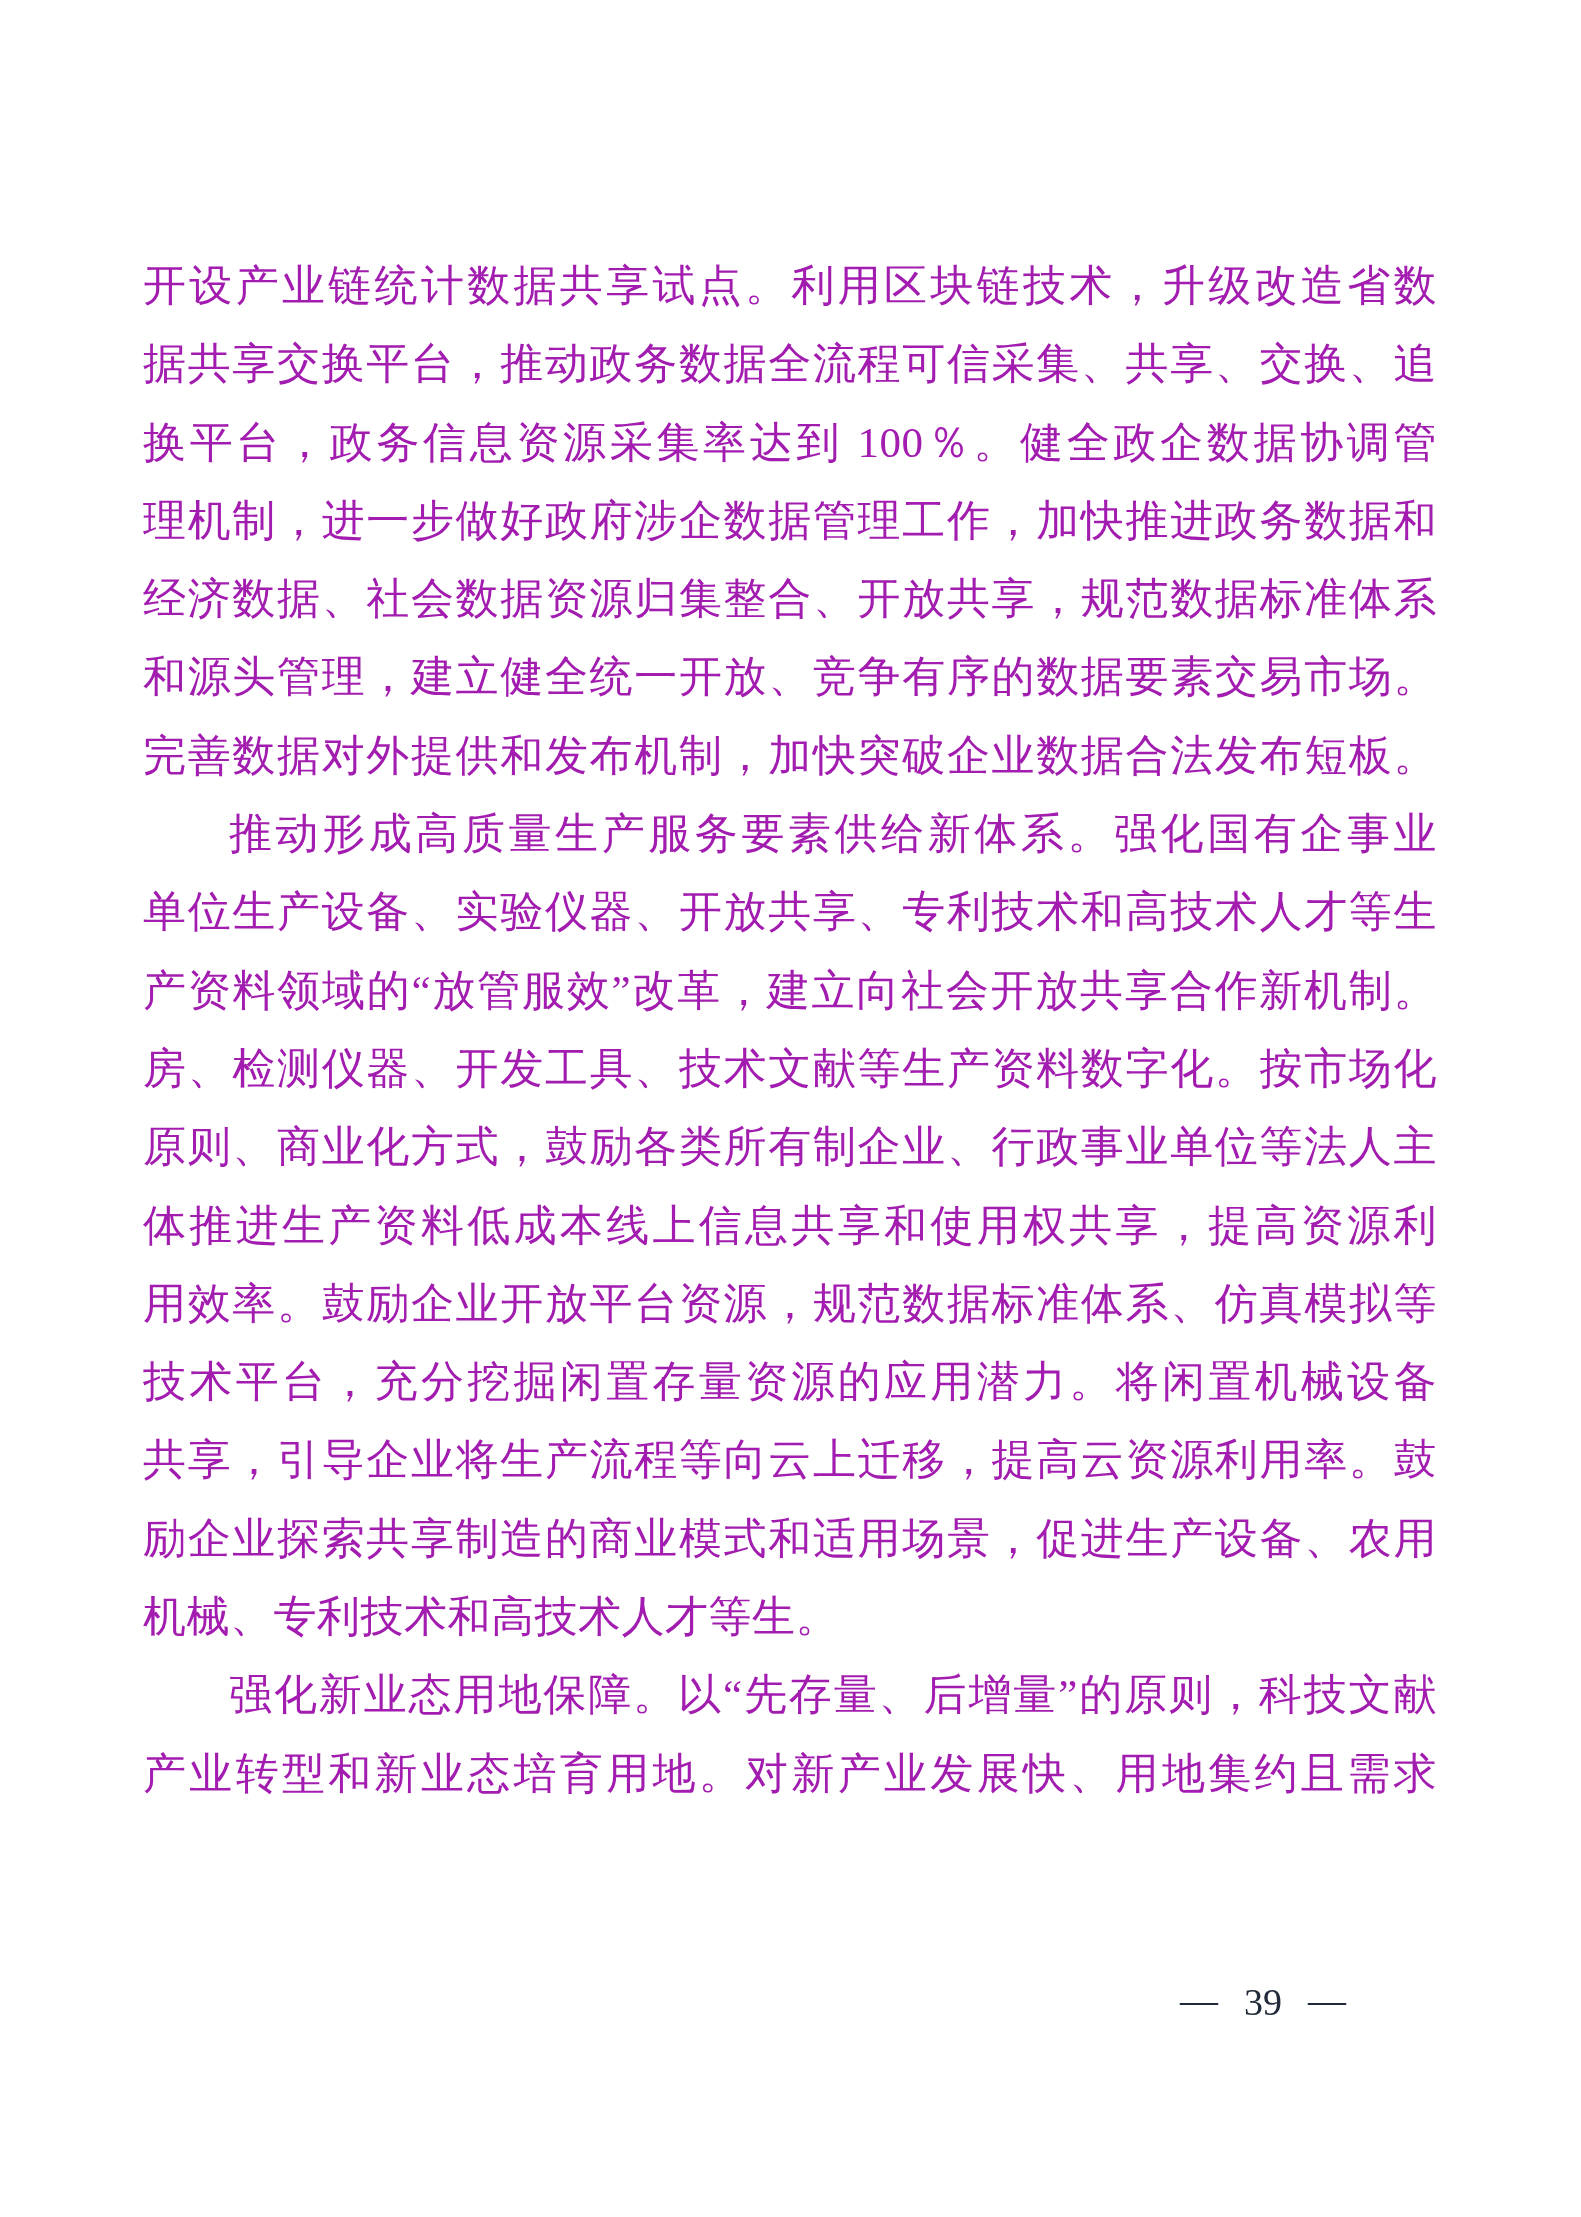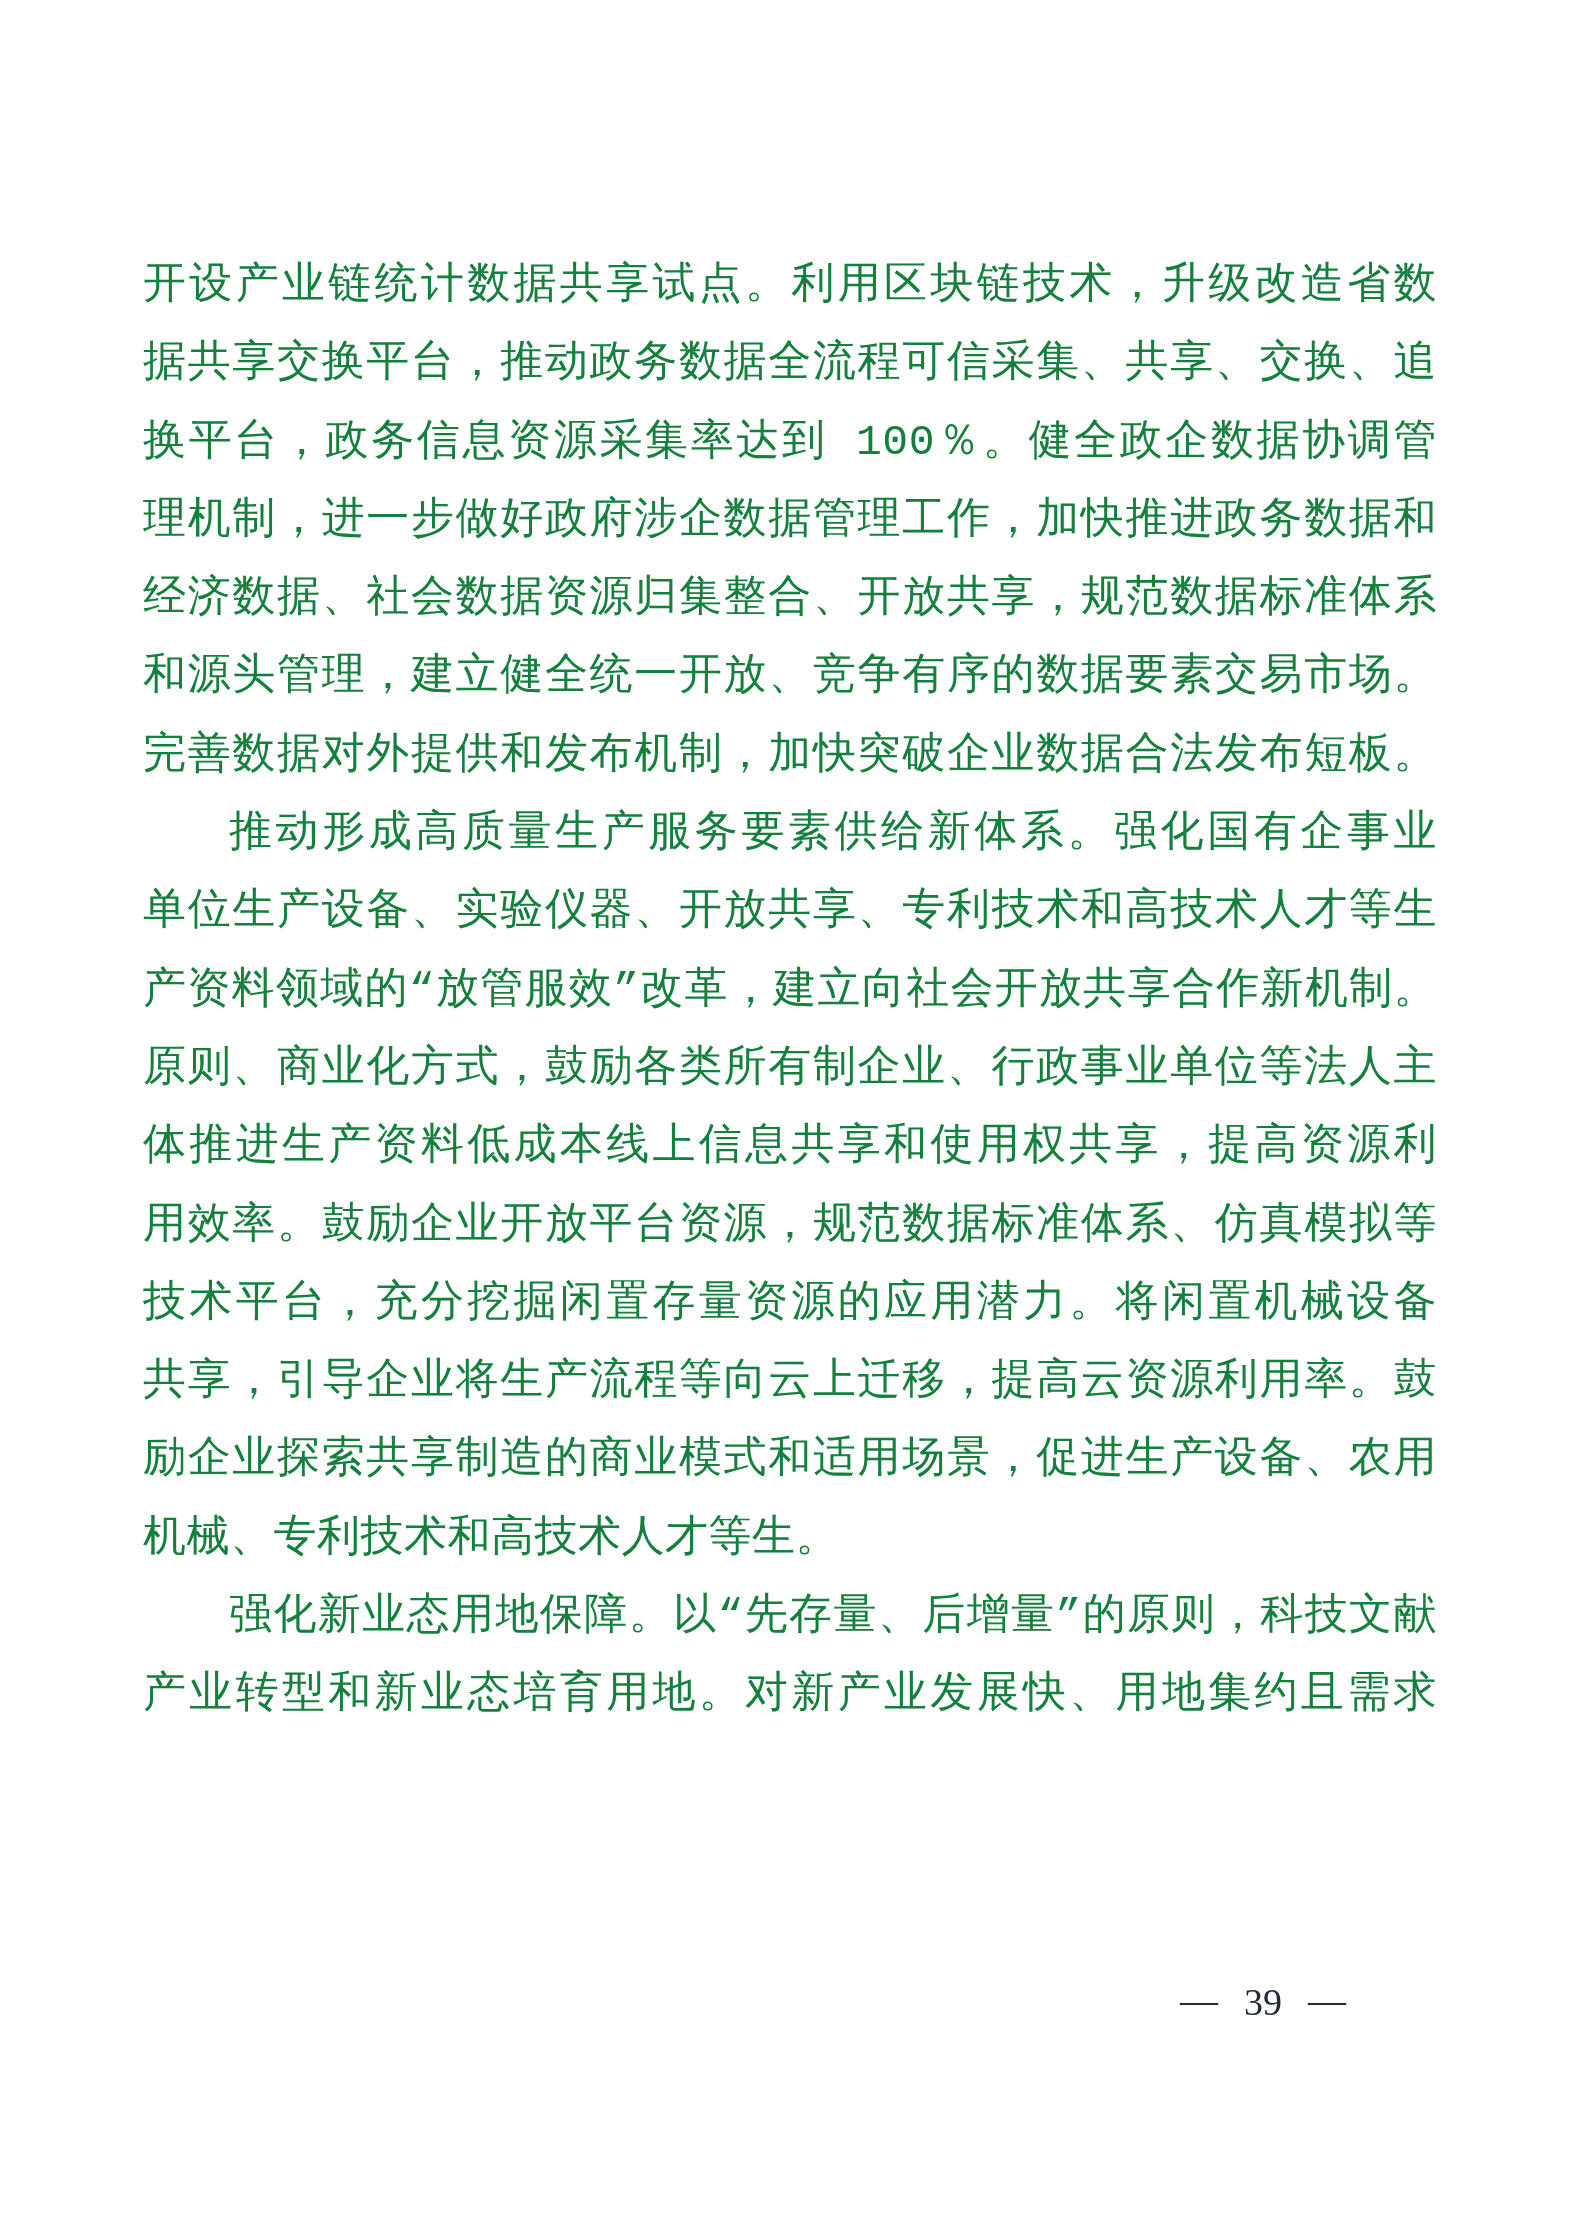--- a/index.html
+++ b/index.html
@@ -17,27 +17,26 @@
   #text-block {
     position: absolute;
     left: 143px;
     top: 247px;
     width: 1294px;
   }
   .line {
     font-size: 43px;
     line-height: 78.3px;
     height: 78.3px;
-    color: #15803d;
+    color: #a21caf;
     text-align: justify;
     text-align-last: justify;
     text-justify: inter-character;
     white-space: normal;
     letter-spacing: 0.5px;
-    font-family: Liberation Mono, monospace;
   }
   .line.no-just {
     text-align-last: left;
   }
   .line.indent {
     text-indent: 86px;
   }
   #page-footer {
     position: absolute;
     top: 1982px;
@@ -60,20 +59,21 @@
     <div class="line">开设产业链统计数据共享试点。利用区块链技术，升级改造省数</div>
     <div class="line">据共享交换平台，推动政务数据全流程可信采集、共享、交换、追</div>
     <div class="line">换平台，政务信息资源采集率达到 100％。健全政企数据协调管</div>
     <div class="line">理机制，进一步做好政府涉企数据管理工作，加快推进政务数据和</div>
     <div class="line">经济数据、社会数据资源归集整合、开放共享，规范数据标准体系</div>
     <div class="line">和源头管理，建立健全统一开放、竞争有序的数据要素交易市场。</div>
     <div class="line">完善数据对外提供和发布机制，加快突破企业数据合法发布短板。</div>
     <div class="line indent">推动形成高质量生产服务要素供给新体系。强化国有企事业</div>
     <div class="line">单位生产设备、实验仪器、开放共享、专利技术和高技术人才等生</div>
     <div class="line">产资料领域的“放管服效”改革，建立向社会开放共享合作新机制。</div>
+    <div class="line">房、检测仪器、开发工具、技术文献等生产资料数字化。按市场化</div>
     <div class="line">原则、商业化方式，鼓励各类所有制企业、行政事业单位等法人主</div>
     <div class="line">体推进生产资料低成本线上信息共享和使用权共享，提高资源利</div>
     <div class="line">用效率。鼓励企业开放平台资源，规范数据标准体系、仿真模拟等</div>
     <div class="line">技术平台，充分挖掘闲置存量资源的应用潜力。将闲置机械设备</div>
     <div class="line">共享，引导企业将生产流程等向云上迁移，提高云资源利用率。鼓</div>
     <div class="line">励企业探索共享制造的商业模式和适用场景，促进生产设备、农用</div>
     <div class="line no-just">机械、专利技术和高技术人才等生。</div>
     <div class="line indent">强化新业态用地保障。以“先存量、后增量”的原则，科技文献</div>
     <div class="line">产业转型和新业态培育用地。对新产业发展快、用地集约且需求</div>
   </div>

